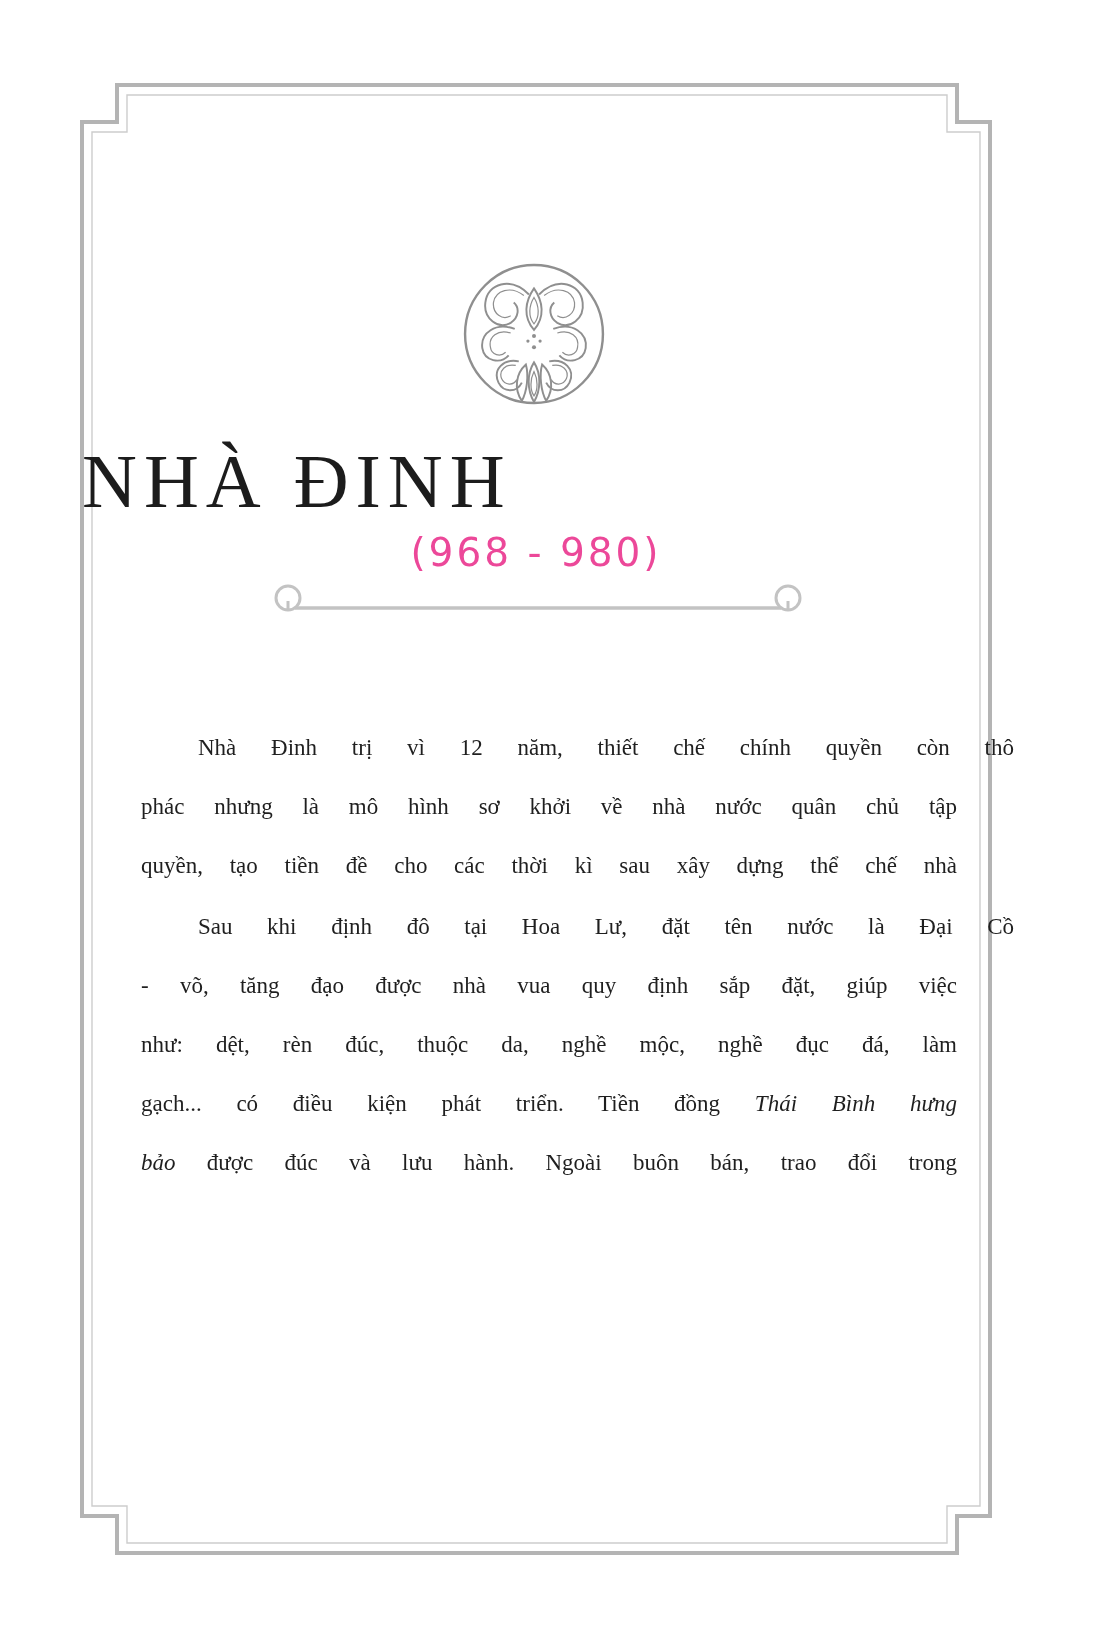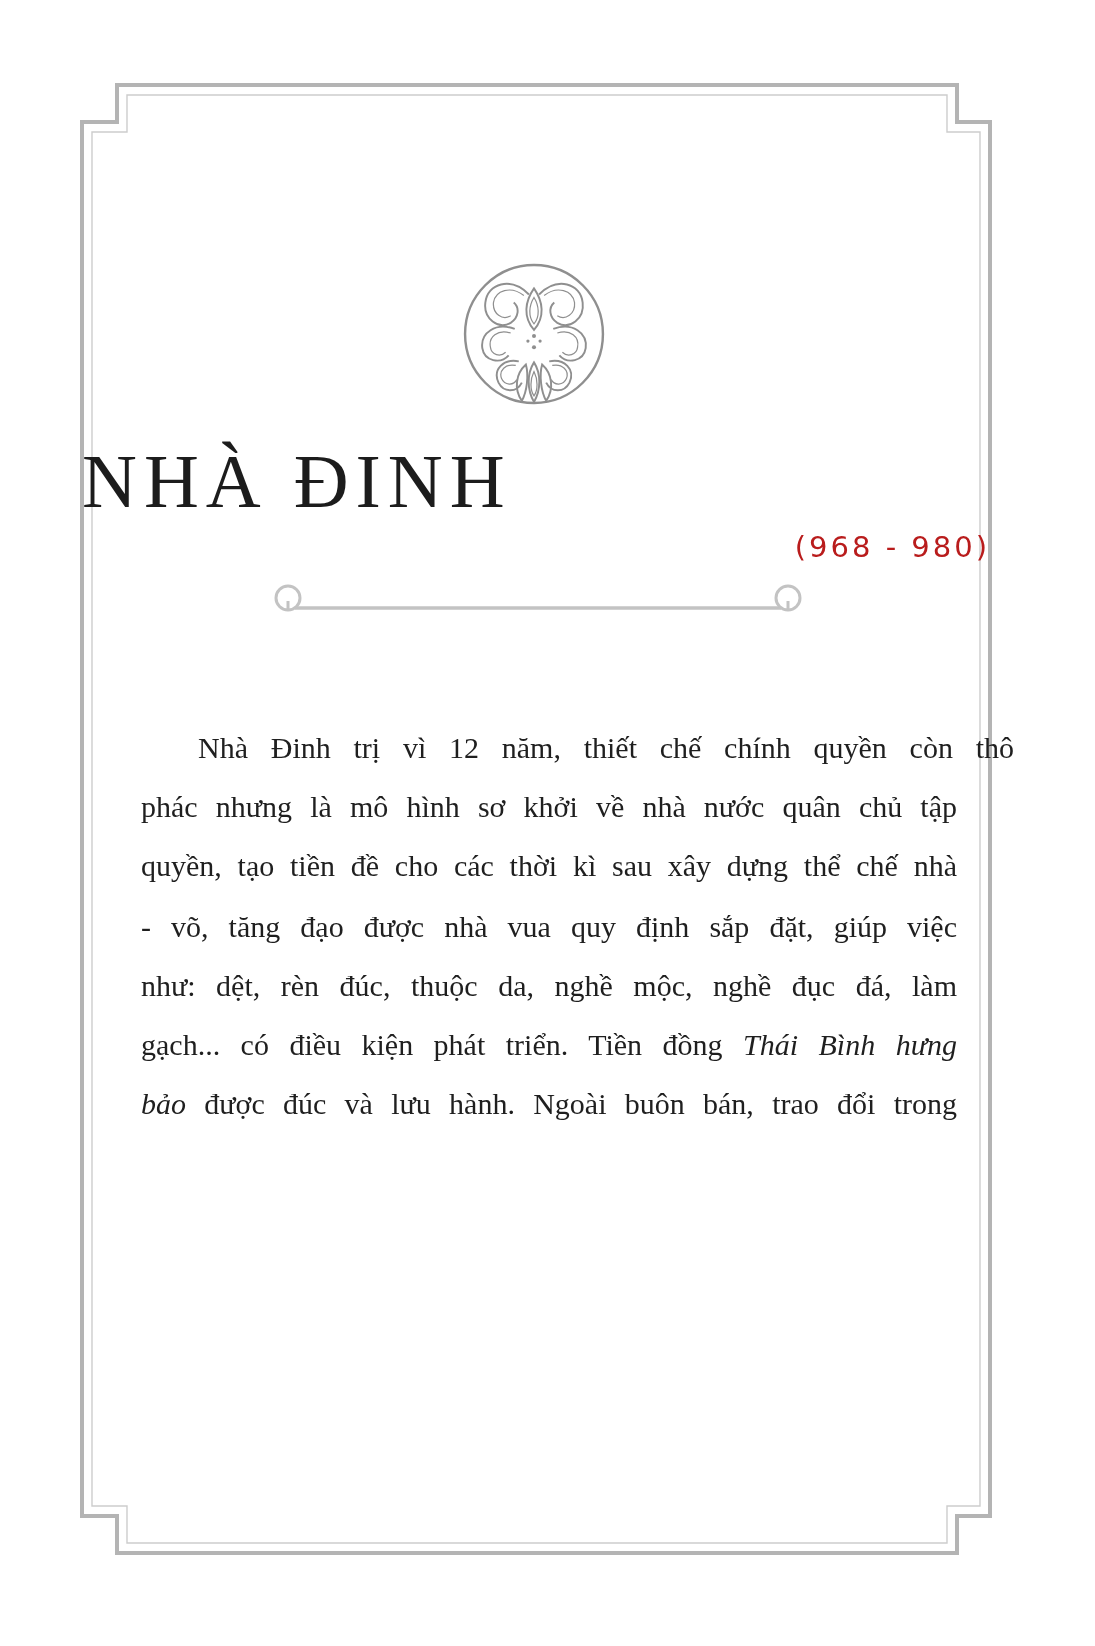--- a/index.html
+++ b/index.html
@@ -34,33 +34,33 @@
   .chapter-title{
     position:absolute;left:82px;width:908px;top:438px;
     text-align:left;
     font-family:"Liberation Serif", serif;
     font-size:76px;letter-spacing:7px;
     color:var(--title);
     font-weight:400;
   }
   .chapter-subtitle{
     position:absolute;left:82px;width:908px;top:530px;
-    text-align:right;
+    text-align:center;
     font-family:"DejaVu Sans", sans-serif;
-    font-size:29px;letter-spacing:3px;
-    color:#b91c1c;
+    font-size:39px;letter-spacing:3px;
+    color:#ec4899;
     font-weight:500;
   }
   .divider{position:absolute;left:268px;top:584px;width:540px;height:36px;}
   .divider .dv{fill:none;stroke:var(--divider);}
 
   .body-text{
     position:absolute;left:141px;top:718px;width:816px;
     color:var(--text);
-    font-size:30px;line-height:59px;
+    font-size:23px;line-height:59px;
   }
   .para + .para{margin-top:2px;}
   .line{
     text-align:justify;
     text-align-last:justify;
     -moz-text-align-last:justify;
     white-space:nowrap;
     width:100%;
   }
   .line{white-space:normal;}
@@ -113,20 +113,21 @@
     <line class="dv" x1="520" y1="25" x2="520" y2="17" stroke-width="3"></line>
   </svg>
 
   <div class="body-text">
       <div class="para">
         <div class="line indent"><span>Nhà Đinh trị vì 12 năm, thiết chế chính quyền còn thô</span></div>
         <div class="line"><span>phác nhưng là mô hình sơ khởi về nhà nước quân chủ tập</span></div>
         <div class="line"><span>quyền, tạo tiền đề cho các thời kì sau xây dựng thể chế nhà</span></div>
       </div>
       <div class="para">
+        <div class="line indent"><span>Sau khi định đô tại Hoa Lư, đặt tên nước là Đại Cồ</span></div>
         <div class="line"><span>- võ, tăng đạo được nhà vua quy định sắp đặt, giúp việc</span></div>
         <div class="line"><span>như: dệt, rèn đúc, thuộc da, nghề mộc, nghề đục đá, làm</span></div>
         <div class="line"><span>gạch... có điều kiện phát triển. Tiền đồng </span><span class="it">Thái Bình hưng</span></div>
         <div class="line"><span class="it">bảo</span><span> được đúc và lưu hành. Ngoài buôn bán, trao đổi trong</span></div>
       </div>
     </div>
 
 </div>
 
 </body></html>

